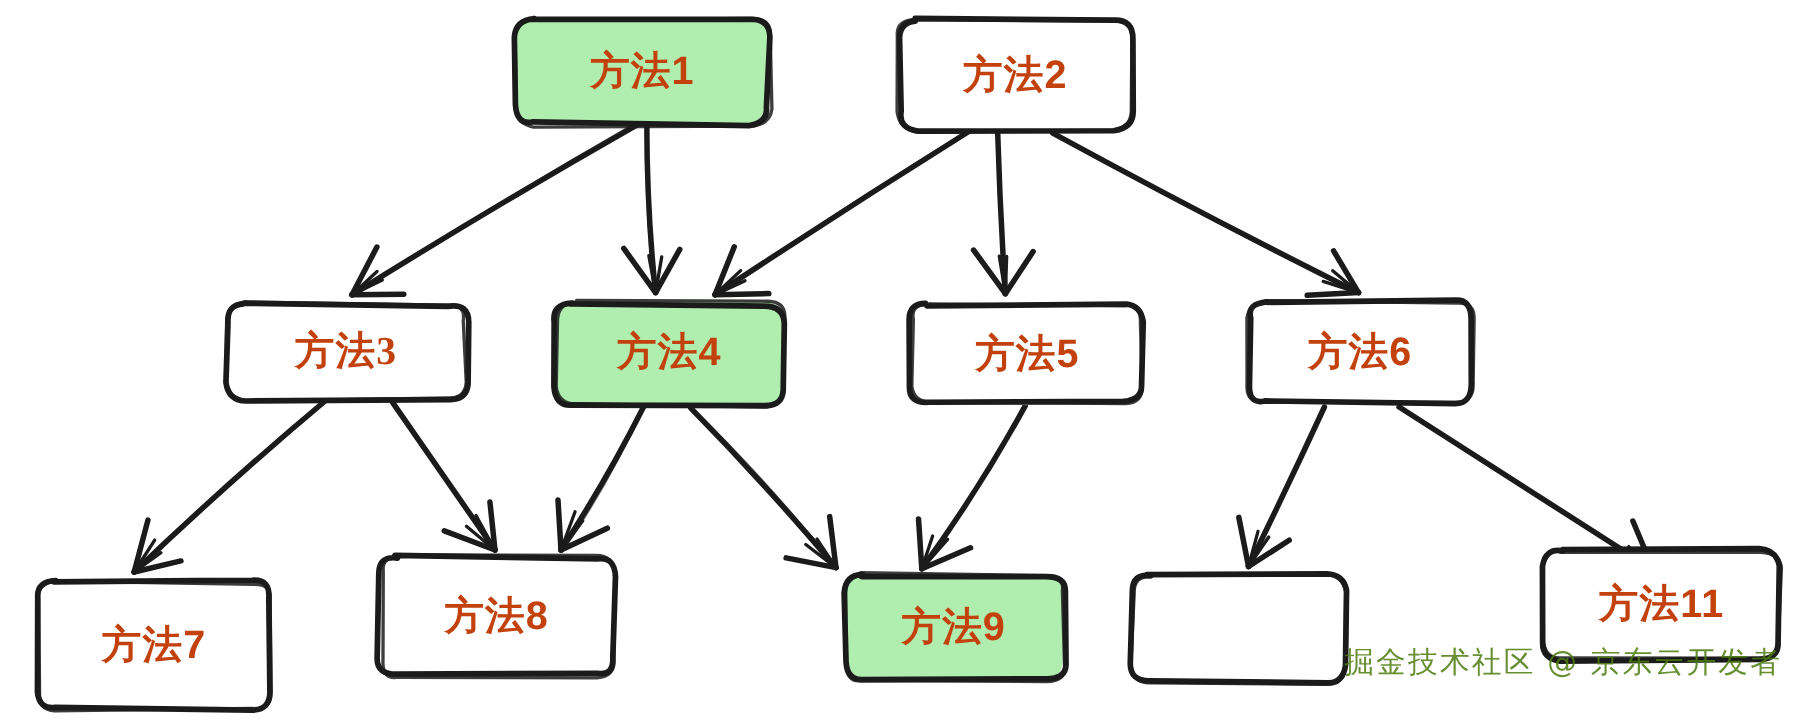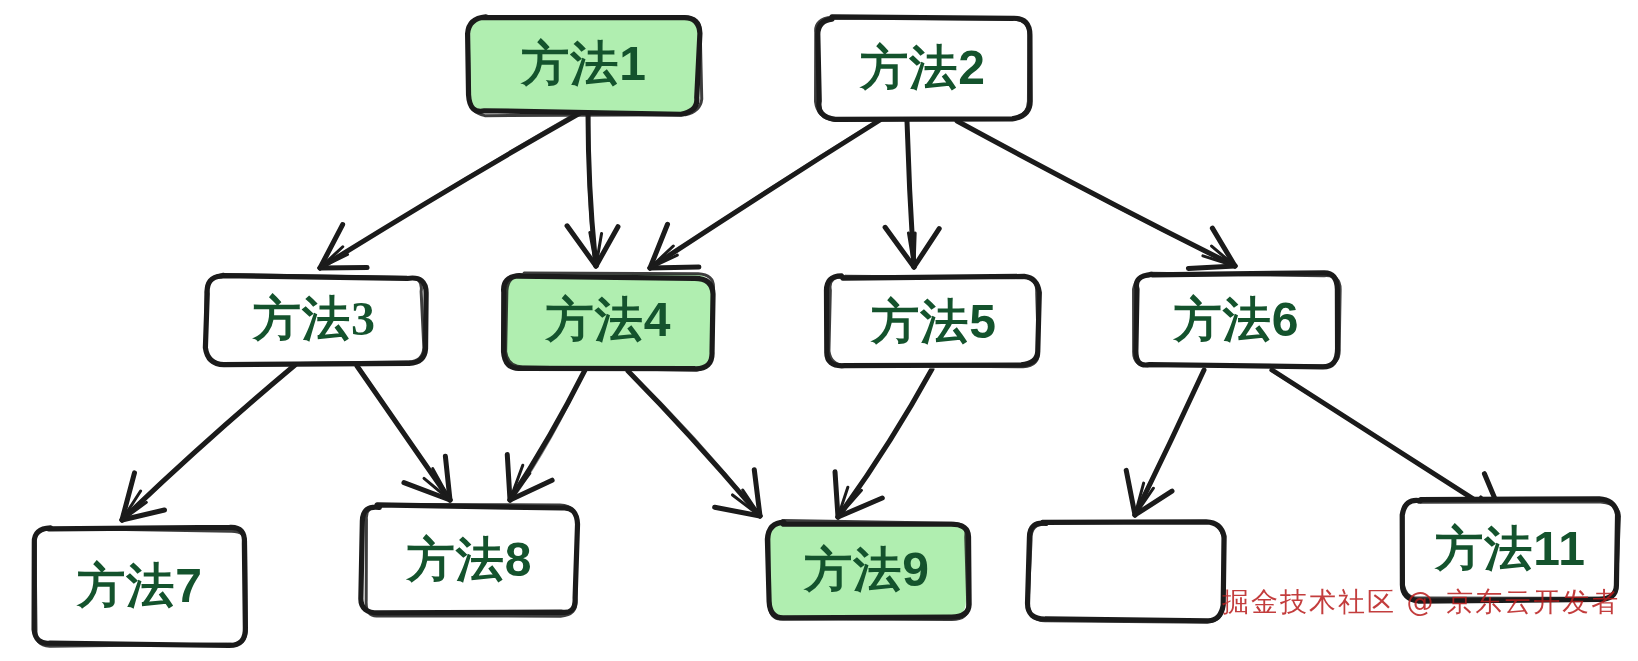--- a/index.html
+++ b/index.html
@@ -7,22 +7,22 @@
     width:1638px;height:661px;
     font-family:"Liberation Sans","DejaVu Sans",sans-serif;
     overflow:hidden;position:relative;
   }
   #stage{position:relative;width:1638px;height:661px;background:#fff;}
   #wires{position:absolute;left:0;top:0;width:1638px;height:661px;}
   .node{
     position:absolute;
     box-sizing:border-box;
     display:flex;align-items:center;justify-content:center;
-    color:#14532d;
-    font-size:48px;
+    color:#c2410c;
+    font-size:36px;
     font-weight:700;
     letter-spacing:1px;
     z-index:3;
     user-select:none;
   }
   .node .nlabel{position:relative;z-index:4;line-height:1;padding-bottom:2px;}
   .node .shell{position:absolute;left:0;top:0;width:100%;height:100%;z-index:2;}
   .node .shell svg{display:block;width:100%;height:100%;overflow:visible;}
   .watermark{
     position:absolute;
@@ -201,21 +201,21 @@
       <div class="node" style="left: 22px; top: 528px; width: 236px; height: 117px; align-items: center;">
         <div class="shell">
           <svg viewBox="0 0 216 117">
             <path d="M 17.744657327208973 1.060156441880463 L 197.2358881714921 -0.35973942231374767 Q 213.51476094765343 -0.5935150381147465 213.68922483971772 15.11179430508604 L 213.50366103691218 100.48078224793113 Q 215.43335321081491 116.34803958067114 198.51819901555692 117.22539487053892 L 17.577672006086296 116.18557095648049 Q 0.8329592476752398 116.91565237199686 1.3712816728145265 101.90560178957209 L 2.9357292195482785 17.13552780269437 Q 1.551525117341208 0.06978073188559186 18.947594453928804 -0.6461616512602948 Z" fill="#ffffff" stroke="none"></path>
             <path d="M 16.822908760897306 0.9298275727451906 L 197.72631228097075 -0.6146397579529508 Q 213.69010317450858 -1.5848698609438119 212.38033461635015 15.738675357186551 L 213.35391652693687 99.72276020223404 Q 214.10209906245677 117.32726884136315 197.29078161823134 117.50694871205229 L 18.103427054874334 115.07255387449291 Q 3.7582961352347843 116.8790648006271 2.078143241385996 101.44943070665441 L 2.3144332195233708 14.547619343524621 Q 1.6209747812808373 0.5294361130937173 18.618738773101356 -0.09728431566491902 Z" fill="none" stroke="#1b1b1b" stroke-width="5.2" stroke-linecap="round" stroke-linejoin="round" opacity="1"></path>
             <path d="M 18.654030802498585 0.3514146820415813 L 199.22758591371942 3.253088477185503 Q 214.69484377079405 3.154715064053757 213.65182924394117 16.55206918881837 L 214.33061659491185 102.02376556676988 Q 213.8321571363286 118.71884537056035 197.44937133903122 116.02839660832117 L 17.796775939314056 118.32859182652486 Q 2.3786501909506743 117.38356161368245 4.0070757898535 102.2842955618558 L 3.042544844580137 16.485333921148133 Q 1.0988270063413434 3.0091888932554003 17.691328527727784 0.2403531089612998 Z" fill="none" stroke="#1b1b1b" stroke-width="3" stroke-linecap="round" stroke-linejoin="round" opacity="0.85"></path>
           </svg>
         </div>
         <span class="nlabel">方法7</span>
       </div>
-      <div class="node" style="left: 362px; top: 505px; width: 215px; height: 112px;">
+      <div class="node" style="left: 344px; top: 505px; width: 215px; height: 112px;">
         <div class="shell">
           <svg viewBox="0 0 215 112">
             <path d="M 17.01412036531331 2.1477043555805944 L 198.11307563898762 1.1144814651992552 Q 214.8252400413273 1.276680509502385 215.25482607058007 17.375385801296392 L 214.2609684956544 96.65198991487361 Q 216.09446850032288 112.96906643117268 199.8990583439819 111.31935939915448 L 15.683158255127797 112.57968206590958 Q -0.5811731573106595 110.95729208102323 0.9951155107445622 95.46697502269734 L 0.18703074529163105 17.09753584083986 Q 0.9694812547273381 0.7157815376835789 16.588340426417226 1.5795000477598513 Z" fill="#ffffff" stroke="none"></path>
             <path d="M 15.081302748099574 -0.08118438584785181 L 200.0611039428325 2.9812064198689567 Q 214.74378156882887 1.365540983325588 215.52882719297372 19.22652960113554 L 213.09728956366763 93.09508669473934 Q 213.89565372648445 109.41487598531641 199.07086277244187 107.08688068393938 L 16.61573134531068 107.86626529733942 Q -1.1793926945791546 108.10429263166353 -1.1483538142164953 93.75626838335594 L 0.3656725899156523 15.921102048326796 Q 0.7348552959667778 0.0491628661049357 17.374392630706723 2.3527264619957315 Z" fill="none" stroke="#1b1b1b" stroke-width="5.2" stroke-linecap="round" stroke-linejoin="round" opacity="1"></path>
             <path d="M 18.54720354338512 -0.6069655407252561 L 196.3903623830482 0.020002962565050852 Q 213.58387196230882 -0.8256855000861387 214.9622403406362 17.17623329357069 L 213.98584187216397 95.04415083119838 Q 215.43079960599113 109.96055936951215 198.66503356614382 111.27930021485281 L 17.923589708713624 110.68054151706423 Q 3.1452199249273263 113.39725590050092 4.182370666033761 95.03830051610167 L 4.43514013636631 14.370994091672355 Q 3.1595282583309006 0.9113307017420096 18.497624876675022 0.8771433848315586 Z" fill="none" stroke="#1b1b1b" stroke-width="3" stroke-linecap="round" stroke-linejoin="round" opacity="0.85"></path>
           </svg>
         </div>
         <span class="nlabel">方法8</span>
       </div>
       <div class="node" style="left: 767px; top: 522px; width: 200px; height: 97px;">
@@ -241,14 +241,14 @@
         <div class="shell">
           <svg viewBox="0 0 215 100">
             <path d="M 18.343439103916026 2.176881791826748 L 199.0057285324697 0.37701454245346344 Q 212.87097975372848 1.487913152057637 214.04763746375573 16.445136929417558 L 214.17664220453085 83.28616867190514 Q 213.1348519093985 100.6499231834197 197.52791690916192 100.76279468730222 L 16.967795754581594 99.99509761491562 Q 1.6418055548527304 99.12735128520399 1.6581271901066075 84.4449470537924 L 0.765860749299573 16.88627096819052 Q 1.8617904678274833 0.9672195445593538 17.90424804841366 1.988064576773003 Z" fill="#ffffff" stroke="none"></path>
             <path d="M 17.55840444777087 -0.35139894362138535 L 196.27593004809503 -1.205688952564117 Q 212.19542849166106 0.06456327581059362 214.54940569612637 14.364875317255443 L 213.41427779356684 85.11152506159223 Q 213.15979492811476 99.62466287828268 195.42775452203477 99.4494463226057 L 15.314112187509478 101.03057682795011 Q -0.5162467944977092 98.47579348249165 -0.5889496792056363 84.88247788226347 L -0.7737779606942916 14.984908209175295 Q 1.8929281257525683 -2.0570192332645036 17.512160422518924 0.8166813868175642 Z" fill="none" stroke="#1b1b1b" stroke-width="5.2" stroke-linecap="round" stroke-linejoin="round" opacity="1"></path>
             <path d="M 15.553364397284279 2.1314011836105036 L 197.6884360330591 2.1137354248732962 Q 215.61651373171085 3.129673126214032 216.49421835248089 16.305336119283613 L 213.7801567333658 80.81612134064368 Q 216.9533579381897 96.16105556542104 199.8540450361809 98.33405733263774 L 16.37286472477618 98.05910539769526 Q 0.6628694551358325 98.9840741176084 -0.24014949670068408 79.57258653667411 L -0.17627990114329362 16.250319124781672 Q -2.2586816545849118 0.1828349694529714 15.574823082692372 0.6058655994040267 Z" fill="none" stroke="#1b1b1b" stroke-width="3" stroke-linecap="round" stroke-linejoin="round" opacity="0.85"></path>
           </svg>
         </div>
         <span class="nlabel">方法11</span>
       </div>
     </div>
-  <div class="watermark" style="left: 1222px; top: 584px; color: #b91c1c;">掘金技术社区 @ 京东云开发者</div>
+  <div class="watermark" style="left: 1222px; top: 584px; color: #4d7c0f;">掘金技术社区 @ 京东云开发者</div>
 </div>
 
 </body></html>

